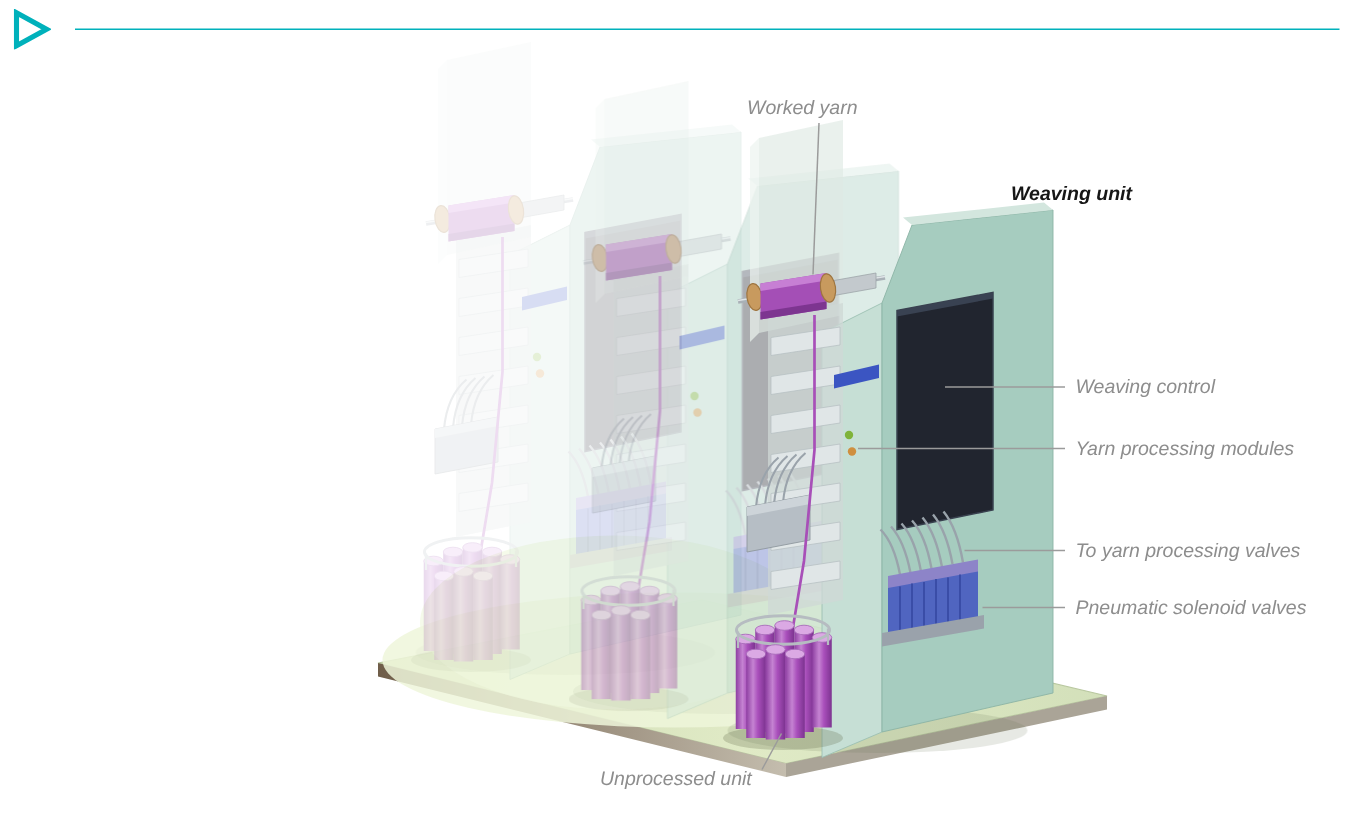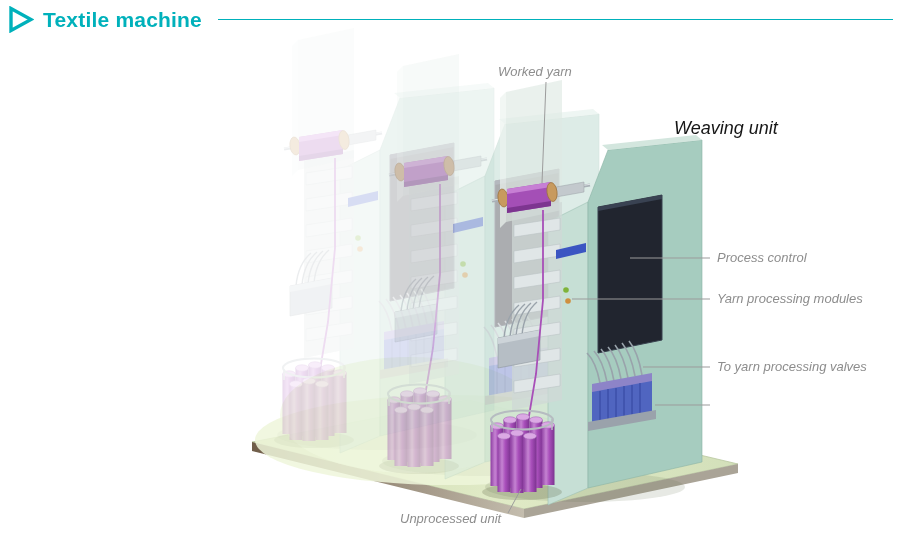--- a/index.html
+++ b/index.html
@@ -10,21 +10,21 @@
   .header{position:absolute;top:6px;left:8px;right:6px;display:flex;align-items:center;z-index:5;}
   .marker{width:26px;height:27px;flex:0 0 auto;}
   .title{margin-left:9px;font-size:21px;font-weight:700;color:var(--accent,#00b1bb);
     white-space:nowrap;letter-spacing:.2px;}
   .rule{flex:1 1 auto;height:0;border-top:1.5px solid var(--accent,#00b1bb);margin-left:16px;}
   .art{position:absolute;left:0;top:0;}
   .label{
     position:absolute;font-size:13px;font-style:italic;line-height:15px;
     color:var(--label-text,#8d8d8d);white-space:nowrap;z-index:4;
   }
-  .label.dark{color:var(--dark-label,#161616);font-weight:400;font-size:18px;}
+  .label.dark{color:var(--dark-label,#161616);font-weight:700;font-size:13px;}
 </style>
 </head>
 <body>
 
 <div class="stage">
 
   <svg class="art" width="899" height="550" viewBox="0 0 899 550">
     <defs>
       <linearGradient id="floorTop" x1="0" y1="0" x2="1" y2="0">
         <stop offset="0" stop-color="#cdd9b0"></stop>
@@ -169,24 +169,24 @@
       <line x1="643" y1="367" x2="710" y2="367"></line>
       <line x1="655" y1="405" x2="710" y2="405"></line>
       <line x1="521" y1="489" x2="508" y2="513"></line>
     </g>
   </svg>
 
   <div class="header">
     <svg class="marker" viewBox="0 0 26 27">
       <polygon points="3,2.5 23,13.5 3,24.5" style="fill:#ffffff;stroke:var(--accent,#00b1bb);stroke-width:3.4;stroke-linejoin:miter;"></polygon>
     </svg>
-    <div class="title">Textile machine</div>
     <div class="rule"></div>
   </div>
 
   <div class="label" style="left:498px;top:64px;">Worked yarn</div>
   <div class="label dark" style="left:674px;top:121px;">Weaving unit</div>
-  <div class="label" style="left:717px;top:250px;">Process control</div>
+  <div class="label" style="left:717px;top:250px;">Weaving control</div>
   <div class="label" style="left:717px;top:291px;font-style:italic;">Yarn processing modules</div>
   <div class="label" style="left:717px;top:359px;">To yarn processing valves</div>
+  <div class="label" style="left:717px;top:397px;">Pneumatic solenoid valves</div>
   <div class="label" style="left:400px;top:511px;">Unprocessed unit</div>
 
 </div>
 
 </body></html>

